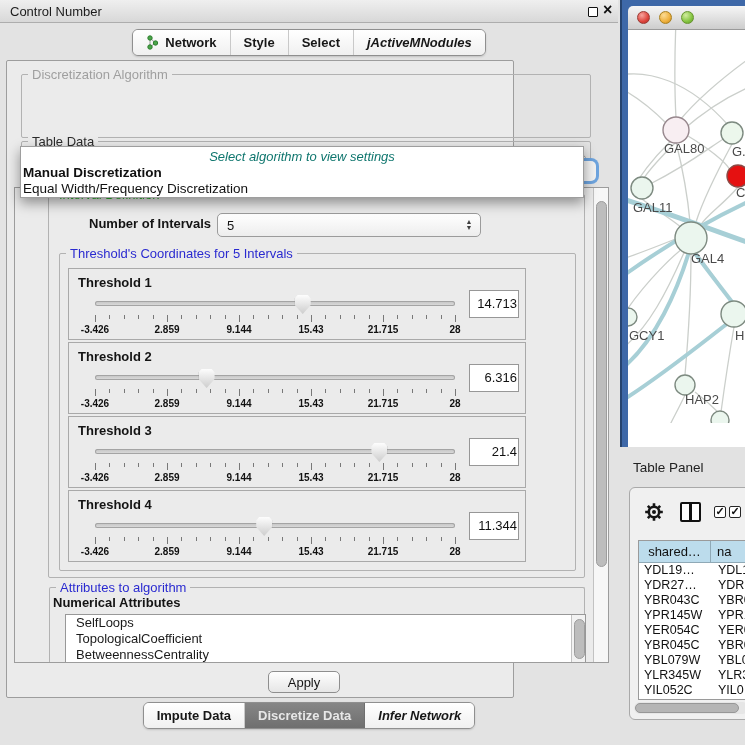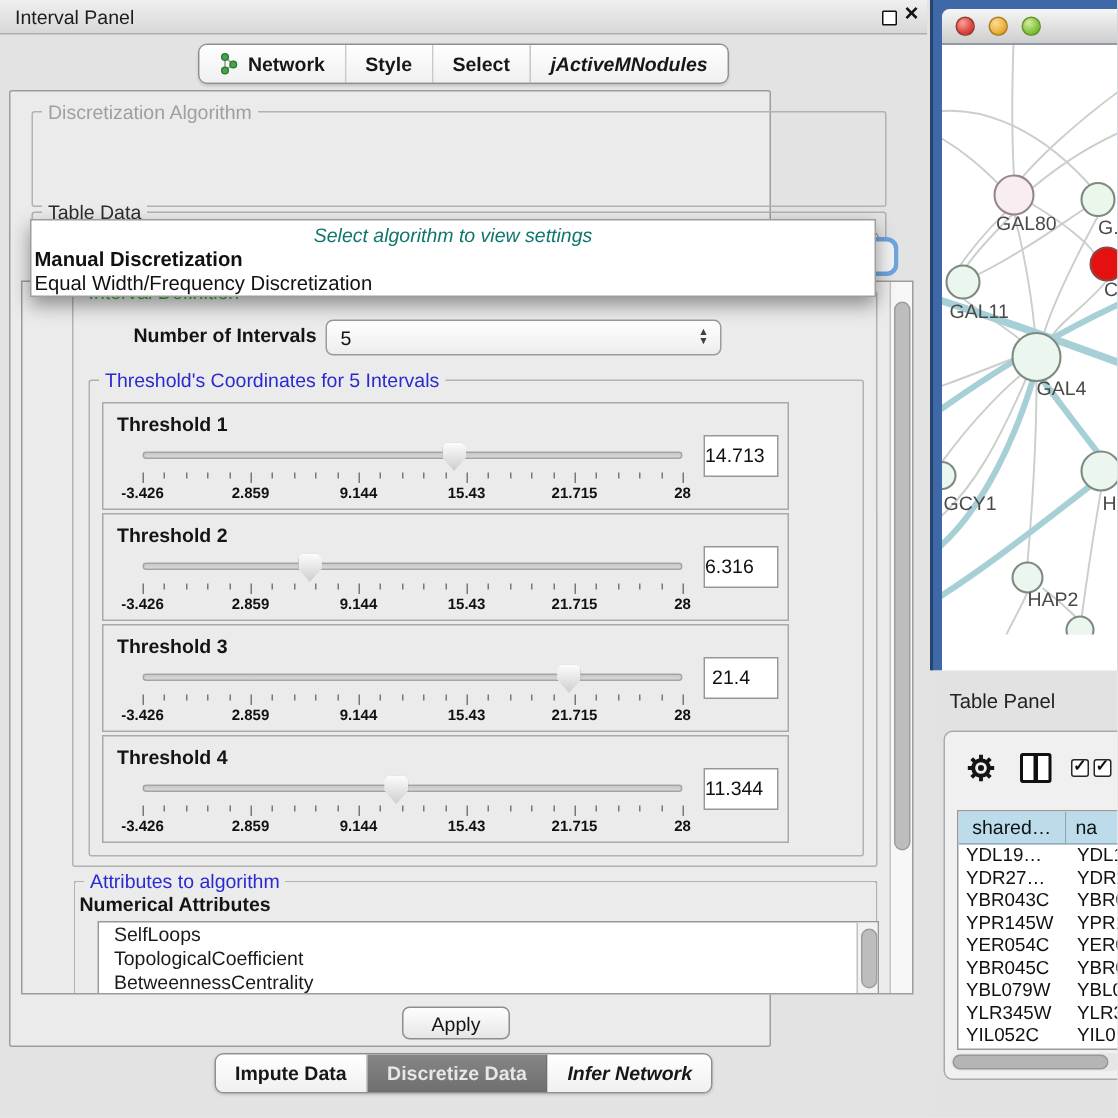--- a/index.html
+++ b/index.html
@@ -85,21 +85,21 @@
     clip-path:polygon(18% 0,82% 0,100% 18%,100% 52%,50% 100%,0 52%,0 18%);
     filter:drop-shadow(0 0 1px #787878); }
   .sl-ticks { position:absolute; left:0; width:360px; top:46px; height:8px; }
   .sl-ticks i { position:absolute; width:1px; height:4px; background:#787878; top:0; }
   .sl-ticks i.mj { height:7px; }
   .sl-scale { position:absolute; left:0; width:360px; top:55px; height:12px; }
   .sl-scale span { position:absolute; transform:translateX(-50%); font-size:10px; font-weight:bold;
     color:#111; white-space:nowrap; }
   .sl-value { position:absolute; right:6px; top:21px; width:50px; height:28px; background:#fff;
     border:1px solid #979797; font-size:13px; color:#111; text-align:right; line-height:26px;
-    padding-right:18px; }
+    padding-right:1px; }
 
   .fs-attrs { left:34px; top:399px; width:536px; height:76px; border-bottom:none; }
   .attrs-title { position:absolute; left:3px; top:7px; font-size:13px; font-weight:bold; color:#141414; }
   .attr-list { position:absolute; left:15px; top:26px; width:521px; height:50px; background:#fff;
     border:1px solid #989898; overflow:hidden; }
   .attr-list .li { font-size:13px; color:#1a1a1a; line-height:16px; padding-left:10px; }
   .vs-list { width:14px; background:#f2f2f2; }
   .vs-list .thumb { top:4px; height:40px; }
 
   .apply-btn { position:absolute; left:261px; top:610px; width:72px; height:22px;
@@ -153,21 +153,21 @@
     background:#b5b5b5; border:1px solid #979797; border-radius:6px; }
 
   svg text { font-family:"Liberation Sans",sans-serif; }
 </style>
 </head>
 <body>
 
 <div id="app">
 
   <div class="cp-titlebar">
-    <span class="cp-title">Interval Panel</span>
+    <span class="cp-title">Control Number</span>
     <span class="float-btn"></span>
     <span class="close-btn">×</span>
   </div>
 
   <div class="tabbar tabbar-top">
     <div class="tabgroup">
         <div class="tab">
   <svg width="13" height="15" viewBox="0 0 13 15">
     <g stroke="#9a9a9a" stroke-width="1" fill="none">
               <path d="M4 3L9.5 8 M4 12L9.5 8 M4 3v9"></path>

